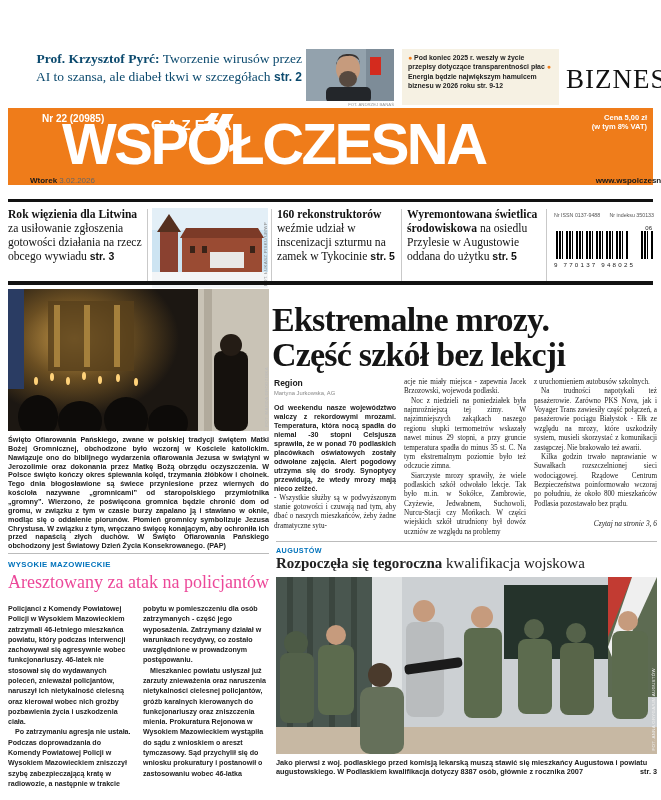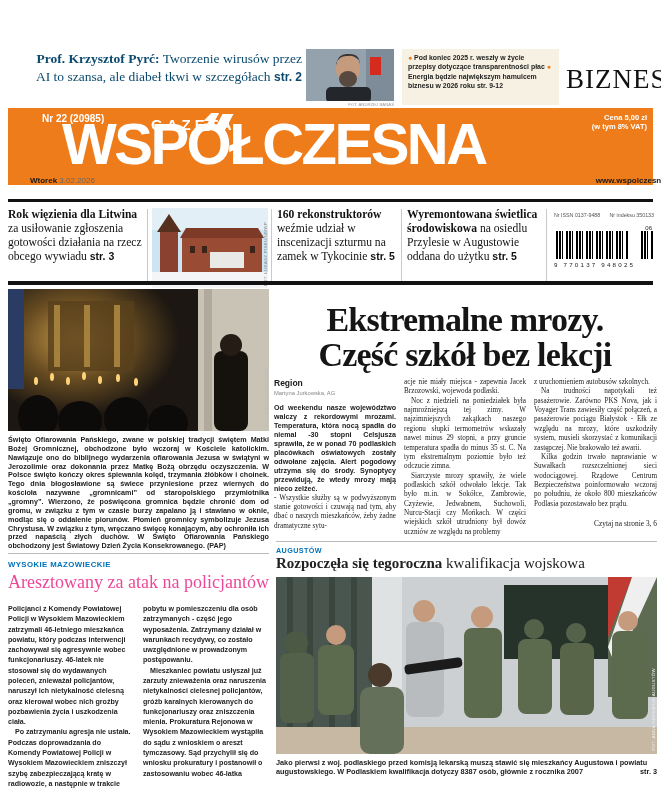--- a/index.html
+++ b/index.html
@@ -35,28 +35,28 @@
   
   .teaser{font-size:11.6px;line-height:1.2;color:#111;}
   .teaser .pg{font-size:10.5px;}
   .castle{left:152px;top:208px;width:116px;height:80px;overflow:hidden;}
   .bc-lbl{font-size:5.3px;color:#555;}
   .bars{height:28px;background:repeating-linear-gradient(90deg,#000 0 1.6px,#fff 1.6px 3px,#000 3px 5.4px,#fff 5.4px 6.4px,#000 6.4px 7.4px,#fff 7.4px 10px);}
   .digits{font-size:6.2px;letter-spacing:2.2px;}
   
   .kick{font-size:11.5px;font-weight:bold;letter-spacing:.2px;}
   .blue{color:#0072bb;}
-  .mainhead{font-size:34px;font-weight:bold;line-height:1.02;letter-spacing:-.8px;color:#151515;text-align:center;}
+  .mainhead{font-size:34px;font-weight:bold;line-height:1.02;letter-spacing:-.8px;color:#151515;}
   .col{width:122px;font-size:7.2px;line-height:1.3;}
   .col .ser-p{text-align:justify;}
   .ind{text-indent:7px;}
   .region{font-size:8.5px;font-weight:bold;}
   .byline{font-size:5.8px;color:#888;margin-top:1px;}
   .lead{font-size:7.1px;font-weight:bold;line-height:1.27;text-align:justify;margin-top:6px;}
-  .more{text-align:right;font-size:7.4px;margin-top:10px;}
+  .more{font-style:italic;text-align:right;font-size:7.4px;margin-top:10px;}
   .churchcap{left:8px;top:436px;width:261px;font-size:7.2px;font-weight:bold;line-height:1.23;text-align:justify;color:#222;}
   
   .skick{font-size:7.8px;font-weight:bold;letter-spacing:.4px;color:#0072bb;}
   .arresthead{font-size:18px;line-height:1.05;color:#ec4899;}
   .arrestbody{column-count:2;column-gap:9px;font-size:7.1px;font-weight:bold;line-height:1.45;color:#242424;}
   .arrestbody p{margin:0 0 0 0;}
   .armyhead{font-size:15px;color:#222;}
   .armycap{font-size:7.3px;font-weight:bold;line-height:1.3;color:#222;}
   .photo{overflow:hidden;position:absolute;}
 </style>

